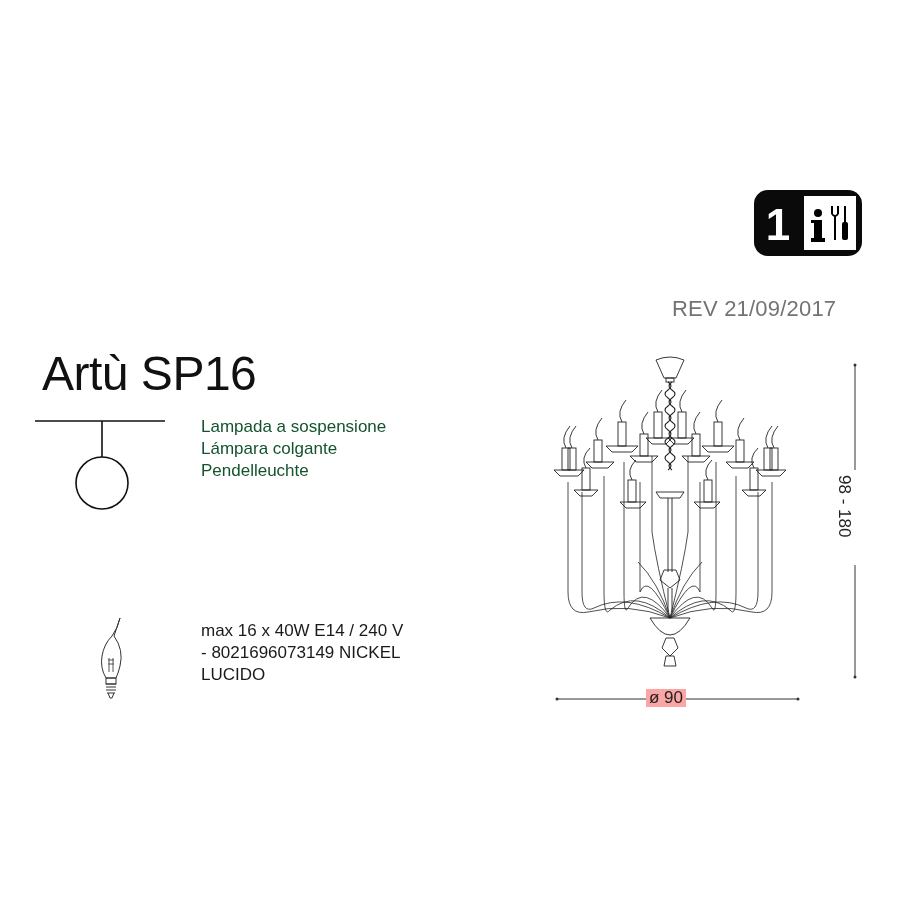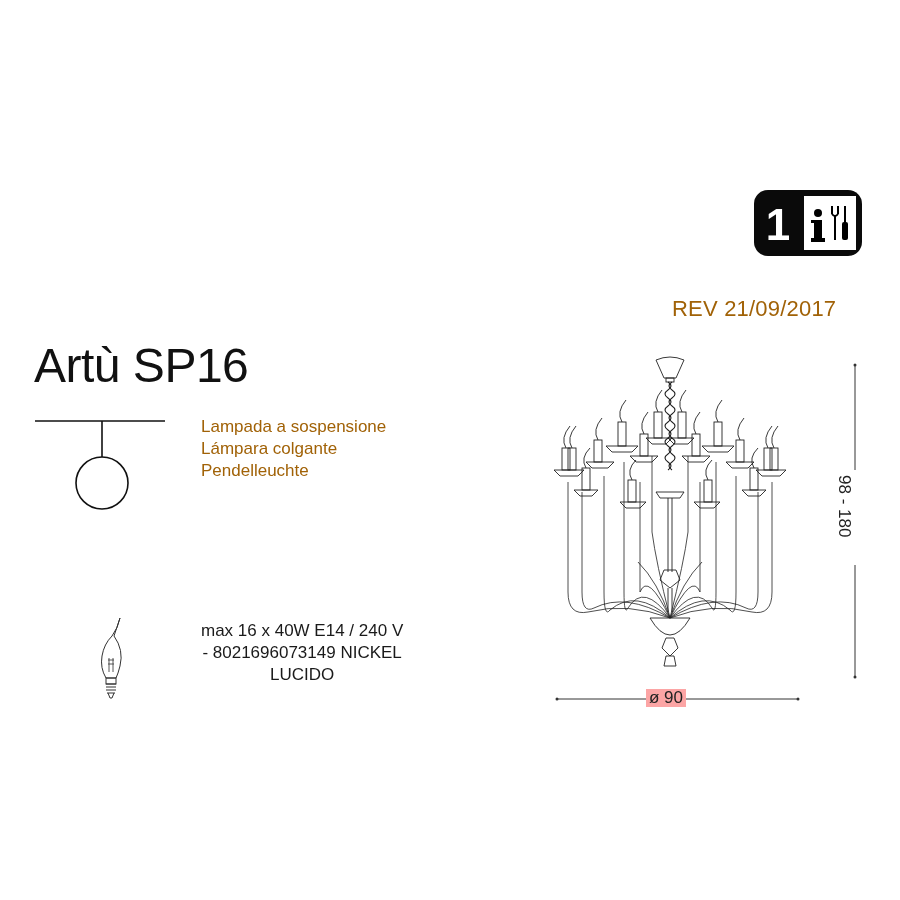--- a/index.html
+++ b/index.html
@@ -1,27 +1,27 @@
 <!DOCTYPE html>
 <html><head>
   <meta charset="utf-8">
   <style>
     html, body { margin:0; padding:0; background:#ffffff; }
     body { width:900px; height:900px; position:relative; overflow:hidden;
            font-family:"Liberation Sans", sans-serif; color:#1a1a1a; }
     .abs { position:absolute; }
     .badge { left:752px; top:188px; width:112px; height:70px; }
-    .rev { left:672px; top:296px; font-size:22px; letter-spacing:0.2px; color:#a16207; }
-    .title { left:34px; top:336px; font-size:48px; font-weight:normal; letter-spacing:-0.5px; color:#111; margin:0; line-height:60px; }
+    .rev { left:672px; top:296px; font-size:22px; letter-spacing:0.2px; color:#737373; }
+    .title { left:34px; top:336px; font-size:48px; font-weight:normal; letter-spacing:-0.5px; color:#111; margin:8px; line-height:60px; }
     .symbol { left:35px; top:415px; width:130px; height:110px; }
-    .desc { left:201px; top:416px; font-size:17px; line-height:22px; color:#a16207; }
+    .desc { left:201px; top:416px; font-size:17px; line-height:22px; color:#14532d; }
     .desc div { white-space:nowrap; }
     .bulb { left:96px; top:616px; width:30px; height:90px; }
     .specs { left:201px; top:620px; font-size:17px; line-height:22px; color:#1a1a1a; }
-    .specs div { white-space:nowrap;text-align:center; }
+    .specs div { white-space:nowrap; }
     .drawing { left:548px; top:352px; width:260px; height:320px; }
     .vdim { left:833px; top:355px; width:30px; height:330px; }
     .vdim-label { left:832px; top:475px; width:30px; height:100px; }
     .vdim-label span { display:block; transform:rotate(90deg); transform-origin:left top; position:absolute; left:22px; top:0; white-space:nowrap; font-size:17px; color:#222; }
     .hdim { left:555px; top:690px; width:245px; height:18px; }
     .hdim-label { left:646px; top:689px; font-size:17px; color:#222; background:#fca5a5; padding:0 3px; line-height:18px; }
   </style>
 </head>
 <body>
 

